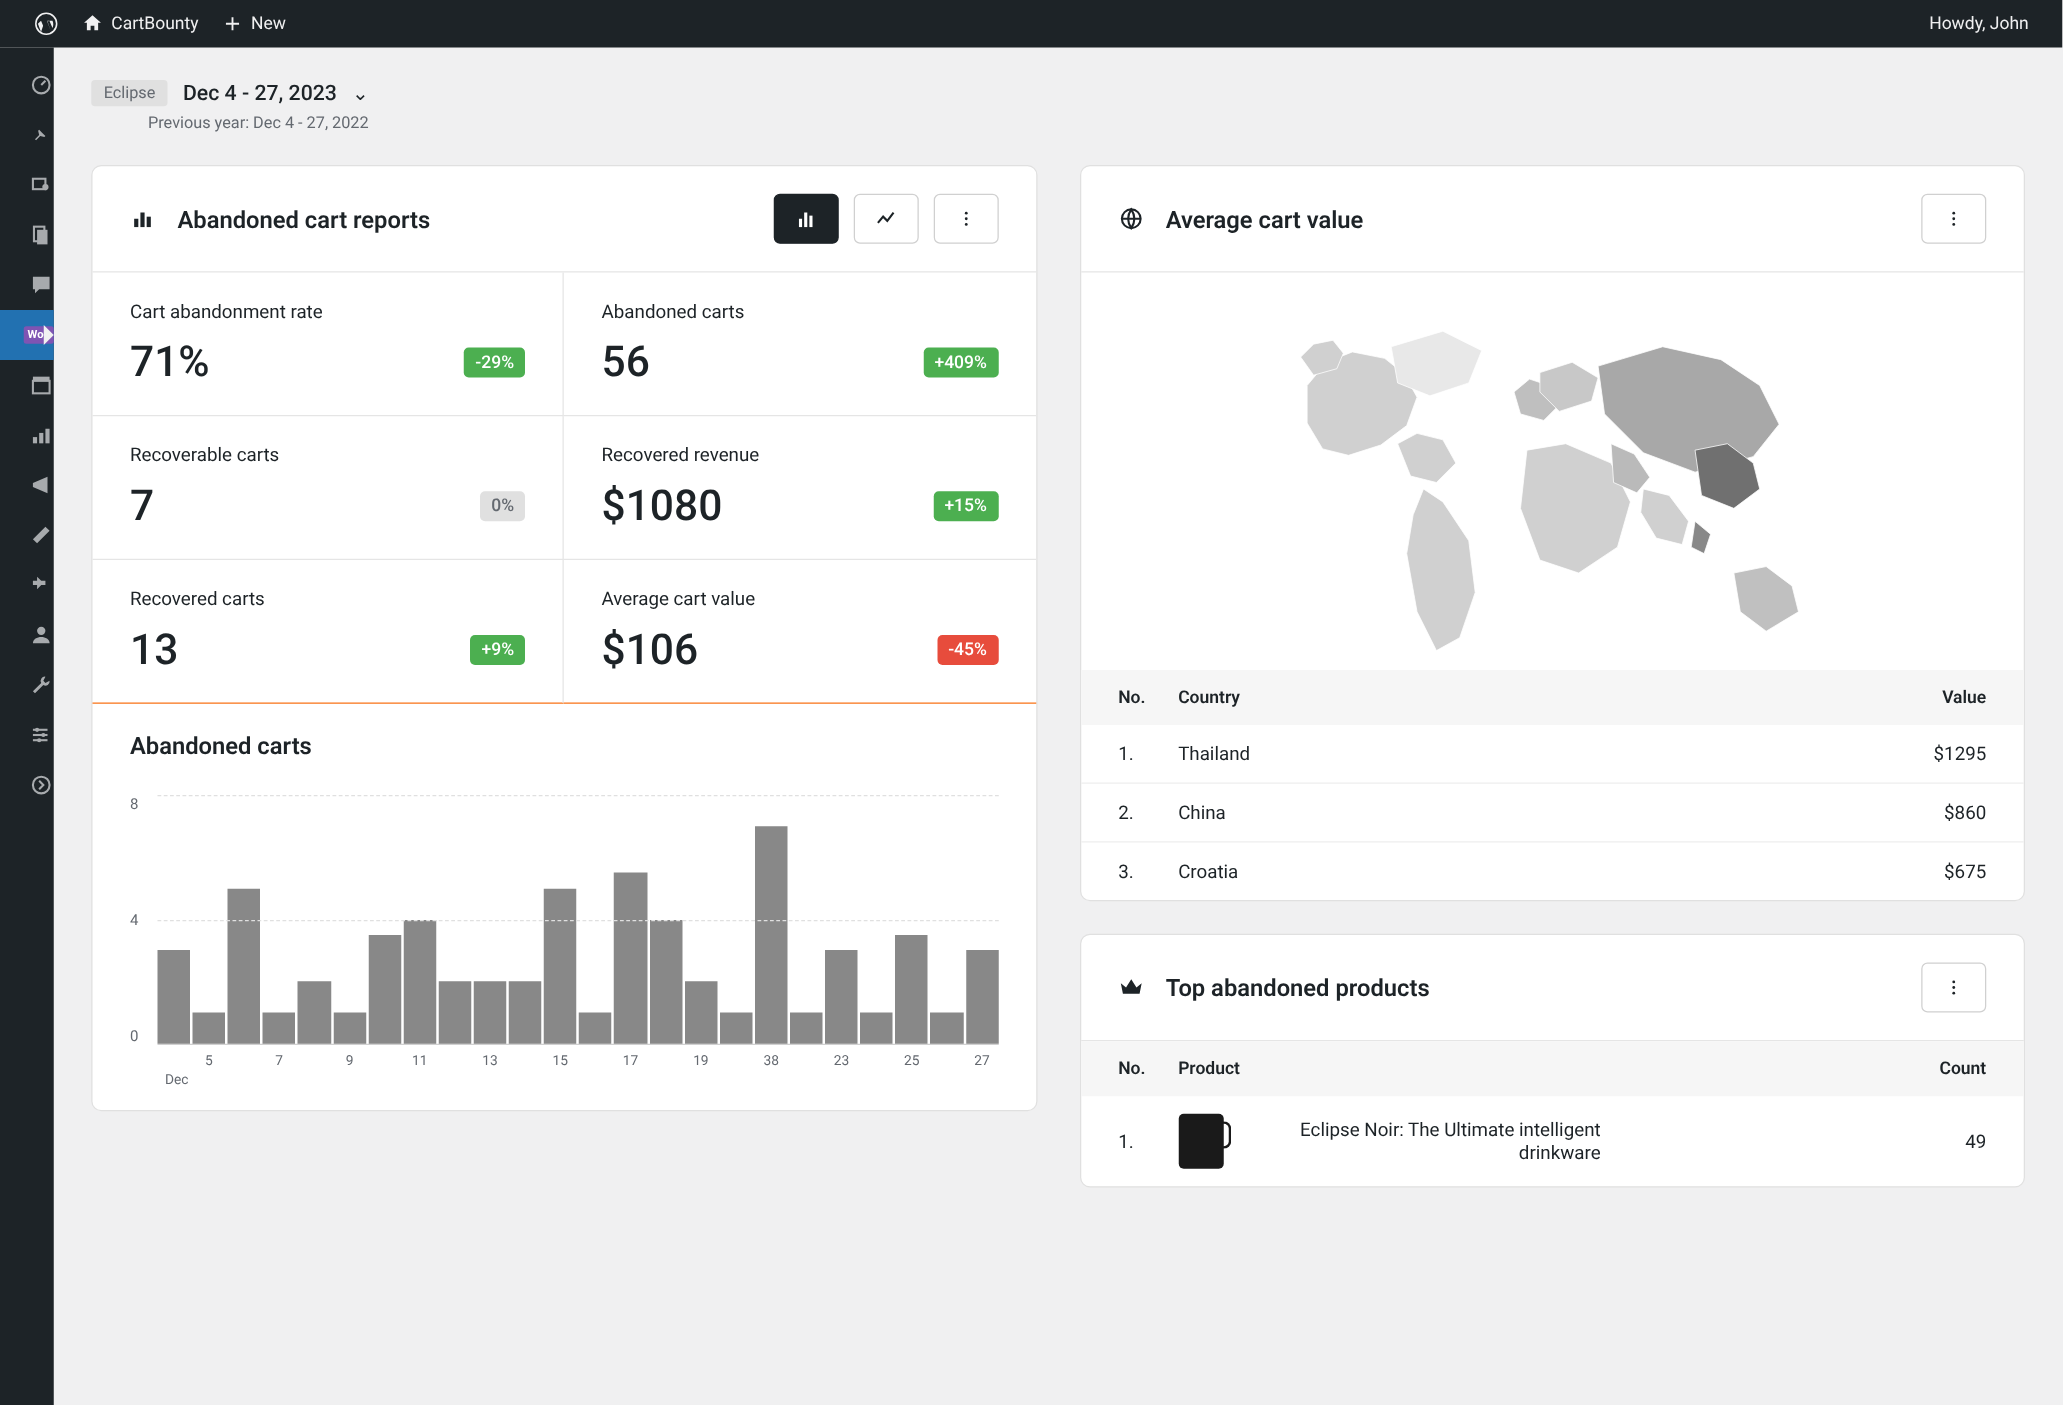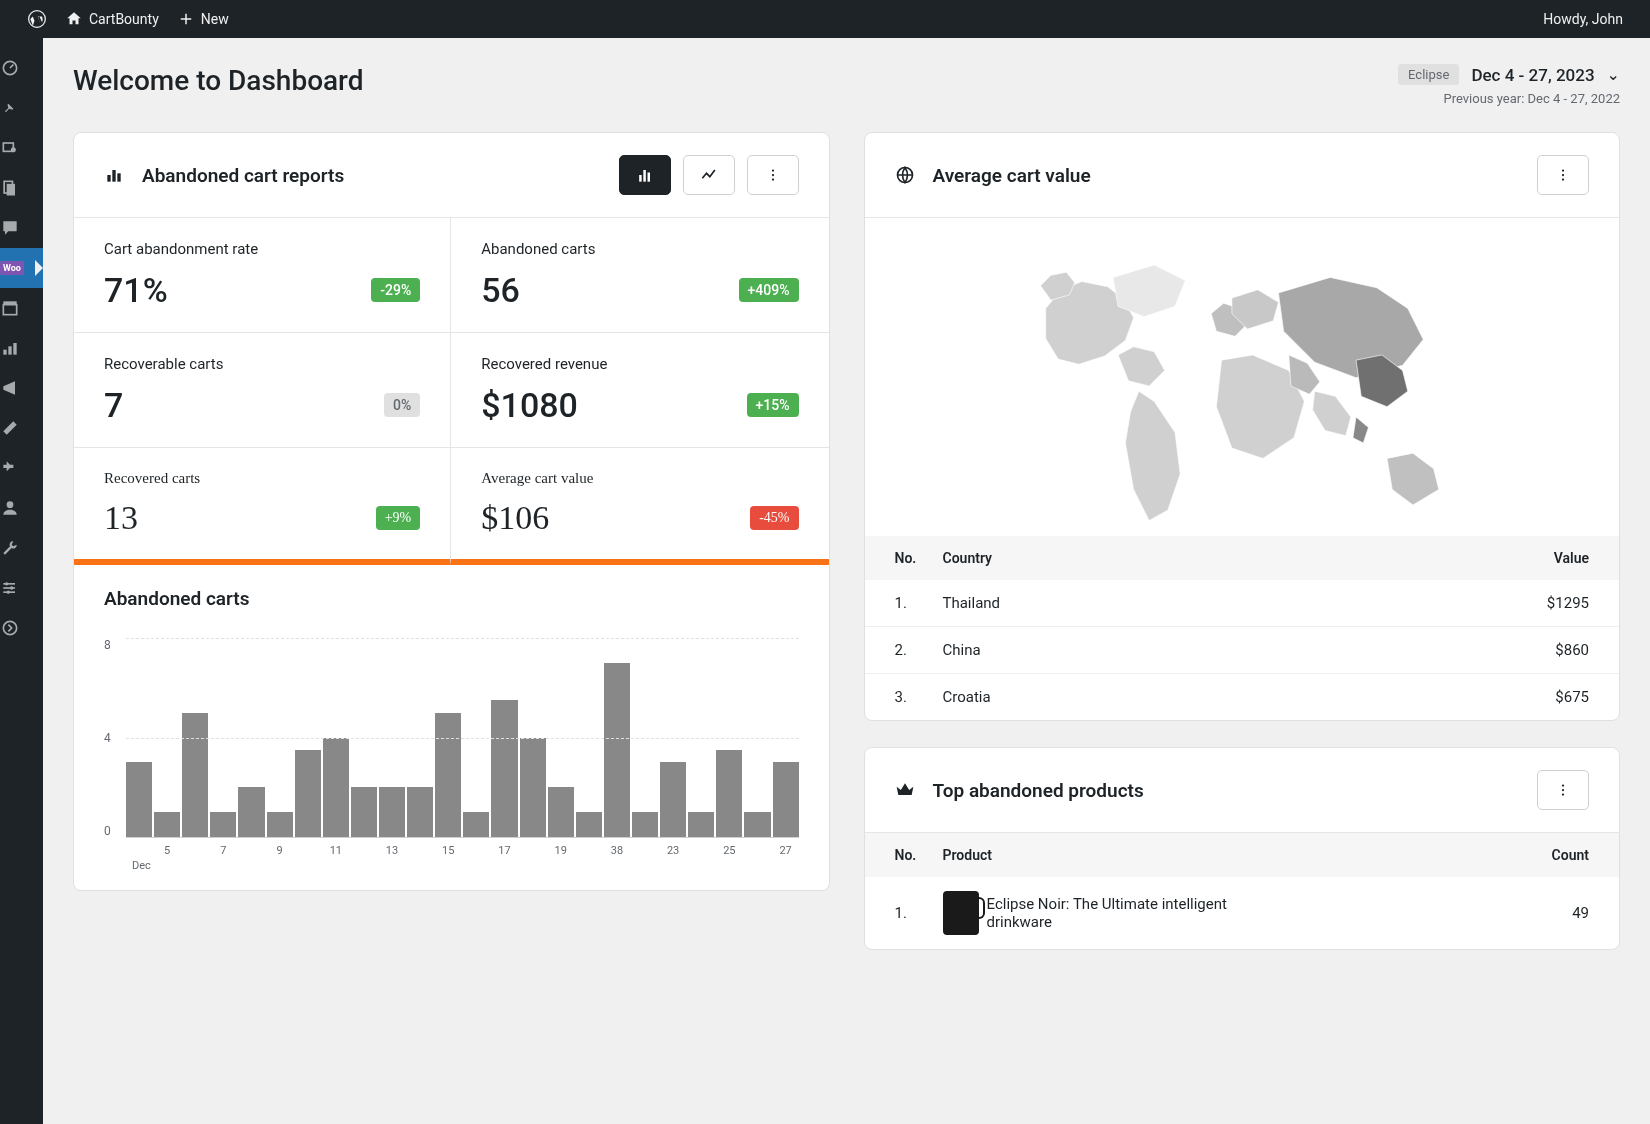--- a/index.html
+++ b/index.html
@@ -5,21 +5,21 @@
 * { margin: 0; padding: 0; box-sizing: border-box; }
 body { font-family: -apple-system, BlinkMacSystemFont, "Segoe UI", Roboto, sans-serif; background: #f0f0f1; color: #1d2327; }
 
 .admin-bar { height: 38px; background: #1d2327; color: #f0f0f1; display: flex; align-items: center; padding: 0 27px; justify-content: space-between; }
 .admin-bar-left { display: flex; align-items: center; gap: 18px; }
 .admin-bar-item { display: flex; align-items: center; gap: 6px; font-size: 14px; cursor: pointer; }
 .admin-bar-right { font-size: 14px; }
 
 .main-container { display: flex; }
 .sidebar { width: 43px; background: #1d2327; min-height: calc(100vh - 38px); display: flex; flex-direction: column; padding-top: 10px; }
-.sidebar-item { width: 43px; height: 40px; display: flex; align-items: center; justify-content: flex-start; cursor: pointer; color: #a7aaad; }
+.sidebar-item { width: 43px; height: 40px; display: flex; align-items: center; justify-content: flex-end; cursor: pointer; color: #a7aaad; }
 .sidebar-item.active { background: #2271b1; color: #fff; position: relative; }
 .sidebar-item.active::after { content: ''; position: absolute; right: -8px; top: 50%; transform: translateY(-50%); border: 8px solid transparent; border-left-color: #f0f0f1; }
 .sidebar-item svg { width: 20px; height: 20px; }
 
 .content { flex: 1; padding: 26px 30px; }
 .header-row { display: flex; justify-content: space-between; align-items: flex-start; margin-bottom: 26px; }
 .page-title { font-size: 28px; font-weight: 500; color: #1d2327; }
 .date-range-area { text-align: right; }
 .date-range-line { display: flex; align-items: center; gap: 12px; }
 .custom-badge { background: #e0e0e0; color: #646970; padding: 3px 10px; border-radius: 3px; font-size: 13px; }
@@ -38,21 +38,21 @@
 .card-icon { width: 20px; height: 20px; }
 .card-actions { display: flex; gap: 12px; }
 .action-btn { width: 52px; height: 40px; border: 1px solid #d0d0d0; border-radius: 5px; background: #fff; display: flex; align-items: center; justify-content: center; cursor: pointer; }
 .action-btn.active { background: #1d2327; border-color: #1d2327; color: #fff; }
 .action-btn svg { width: 20px; height: 20px; }
 .kebab-btn { width: 52px; height: 40px; border: 1px solid #d0d0d0; border-radius: 5px; background: #fff; display: flex; align-items: center; justify-content: center; cursor: pointer; }
 
 .stats-grid { display: grid; grid-template-columns: 1fr 1fr; }
 .stat-cell { padding: 22px 30px; border-bottom: 1px solid #e5e5e5; }
 .stat-cell:nth-child(odd) { border-right: 1px solid #e5e5e5; }
-.stat-cell:nth-last-child(-n+2) { border-bottom: 6px solid #f97316; font-family: Liberation Serif, serif; }
+.stat-cell:nth-last-child(-n+2) { border-bottom: 1px solid #f97316; }
 .stat-label { font-size: 15px; color: #1d2327; margin-bottom: 12px; }
 .stat-row { display: flex; justify-content: space-between; align-items: center; }
 .stat-value { font-size: 34px; font-weight: 500; color: #1d2327; }
 .stat-badge { padding: 4px 9px; border-radius: 4px; font-size: 14px; font-weight: 500; color: #fff; }
 .stat-badge.green { background: #4caf50; }
 .stat-badge.gray { background: #e0e0e0; color: #646970; }
 .stat-badge.red { background: #e74c3c; }
 
 .chart-section { padding: 22px 30px 18px; }
 .chart-title { font-size: 19px; font-weight: 600; margin-bottom: 28px; }
@@ -71,21 +71,21 @@
 .world-map { width: 100%; height: 300px; background: #fff; display: flex; align-items: center; justify-content: center; }
 .world-map svg { width: 100%; height: 100%; }
 
 .data-table { width: 100%; }
 .table-header-row { display: flex; padding: 14px 30px; background: #f6f6f6; font-size: 14px; font-weight: 600; }
 .table-row { display: flex; padding: 14px 30px; border-top: 1px solid #eee; font-size: 15px; align-items: center; }
 .table-row:first-of-type { border-top: none; }
 .col-no { width: 48px; }
 .col-name { flex: 1; }
 .col-value { width: 80px; text-align: right; }
-.col-product { flex: 1; display: flex; align-items: center; gap: 8px; }
+.col-product { flex: 1; display: flex; align-items: center; gap: 22px; text-align: right; }
 .product-thumb { width: 36px; height: 44px; background: #1a1a1a; border-radius: 4px; position: relative; }
 .product-thumb::before { content: ''; position: absolute; right: -6px; top: 6px; width: 6px; height: 18px; border: 2px solid #1a1a1a; border-left: none; border-radius: 0 6px 6px 0; }
 .product-name { font-size: 15px; max-width: 280px; }
 
 .woo-icon { background: #7f54b3; color: #fff; font-size: 9px; font-weight: bold; padding: 2px 2px; border-radius: 2px; display: inline-flex; align-items: center; justify-content: center; width: 24px; }
 </style>
 </head>
 <body>
 
 <div class="admin-bar">
@@ -198,21 +198,20 @@
     <div class="sidebar-item">
         <svg viewBox="0 0 24 24" fill="currentColor">
           <circle cx="12" cy="12" r="8" fill="none" stroke="currentColor" stroke-width="2"></circle>
           <path d="M10 8l4 4-4 4" fill="none" stroke="currentColor" stroke-width="2"></path>
         </svg>
       </div>
   </div>
 
   <div class="content">
     <div class="header-row">
-      <h1 class="page-title">Welcome to Dashboard</h1>
       <div class="date-range-area">
         <div class="date-range-line">
           <span class="custom-badge">Eclipse</span>
           <span class="date-range-text">Dec 4 - 27, 2023</span>
           <span class="chevron">⌄</span>
         </div>
         <div class="previous-year">Previous year: Dec 4 - 27, 2022</div>
       </div>
     </div>
 

